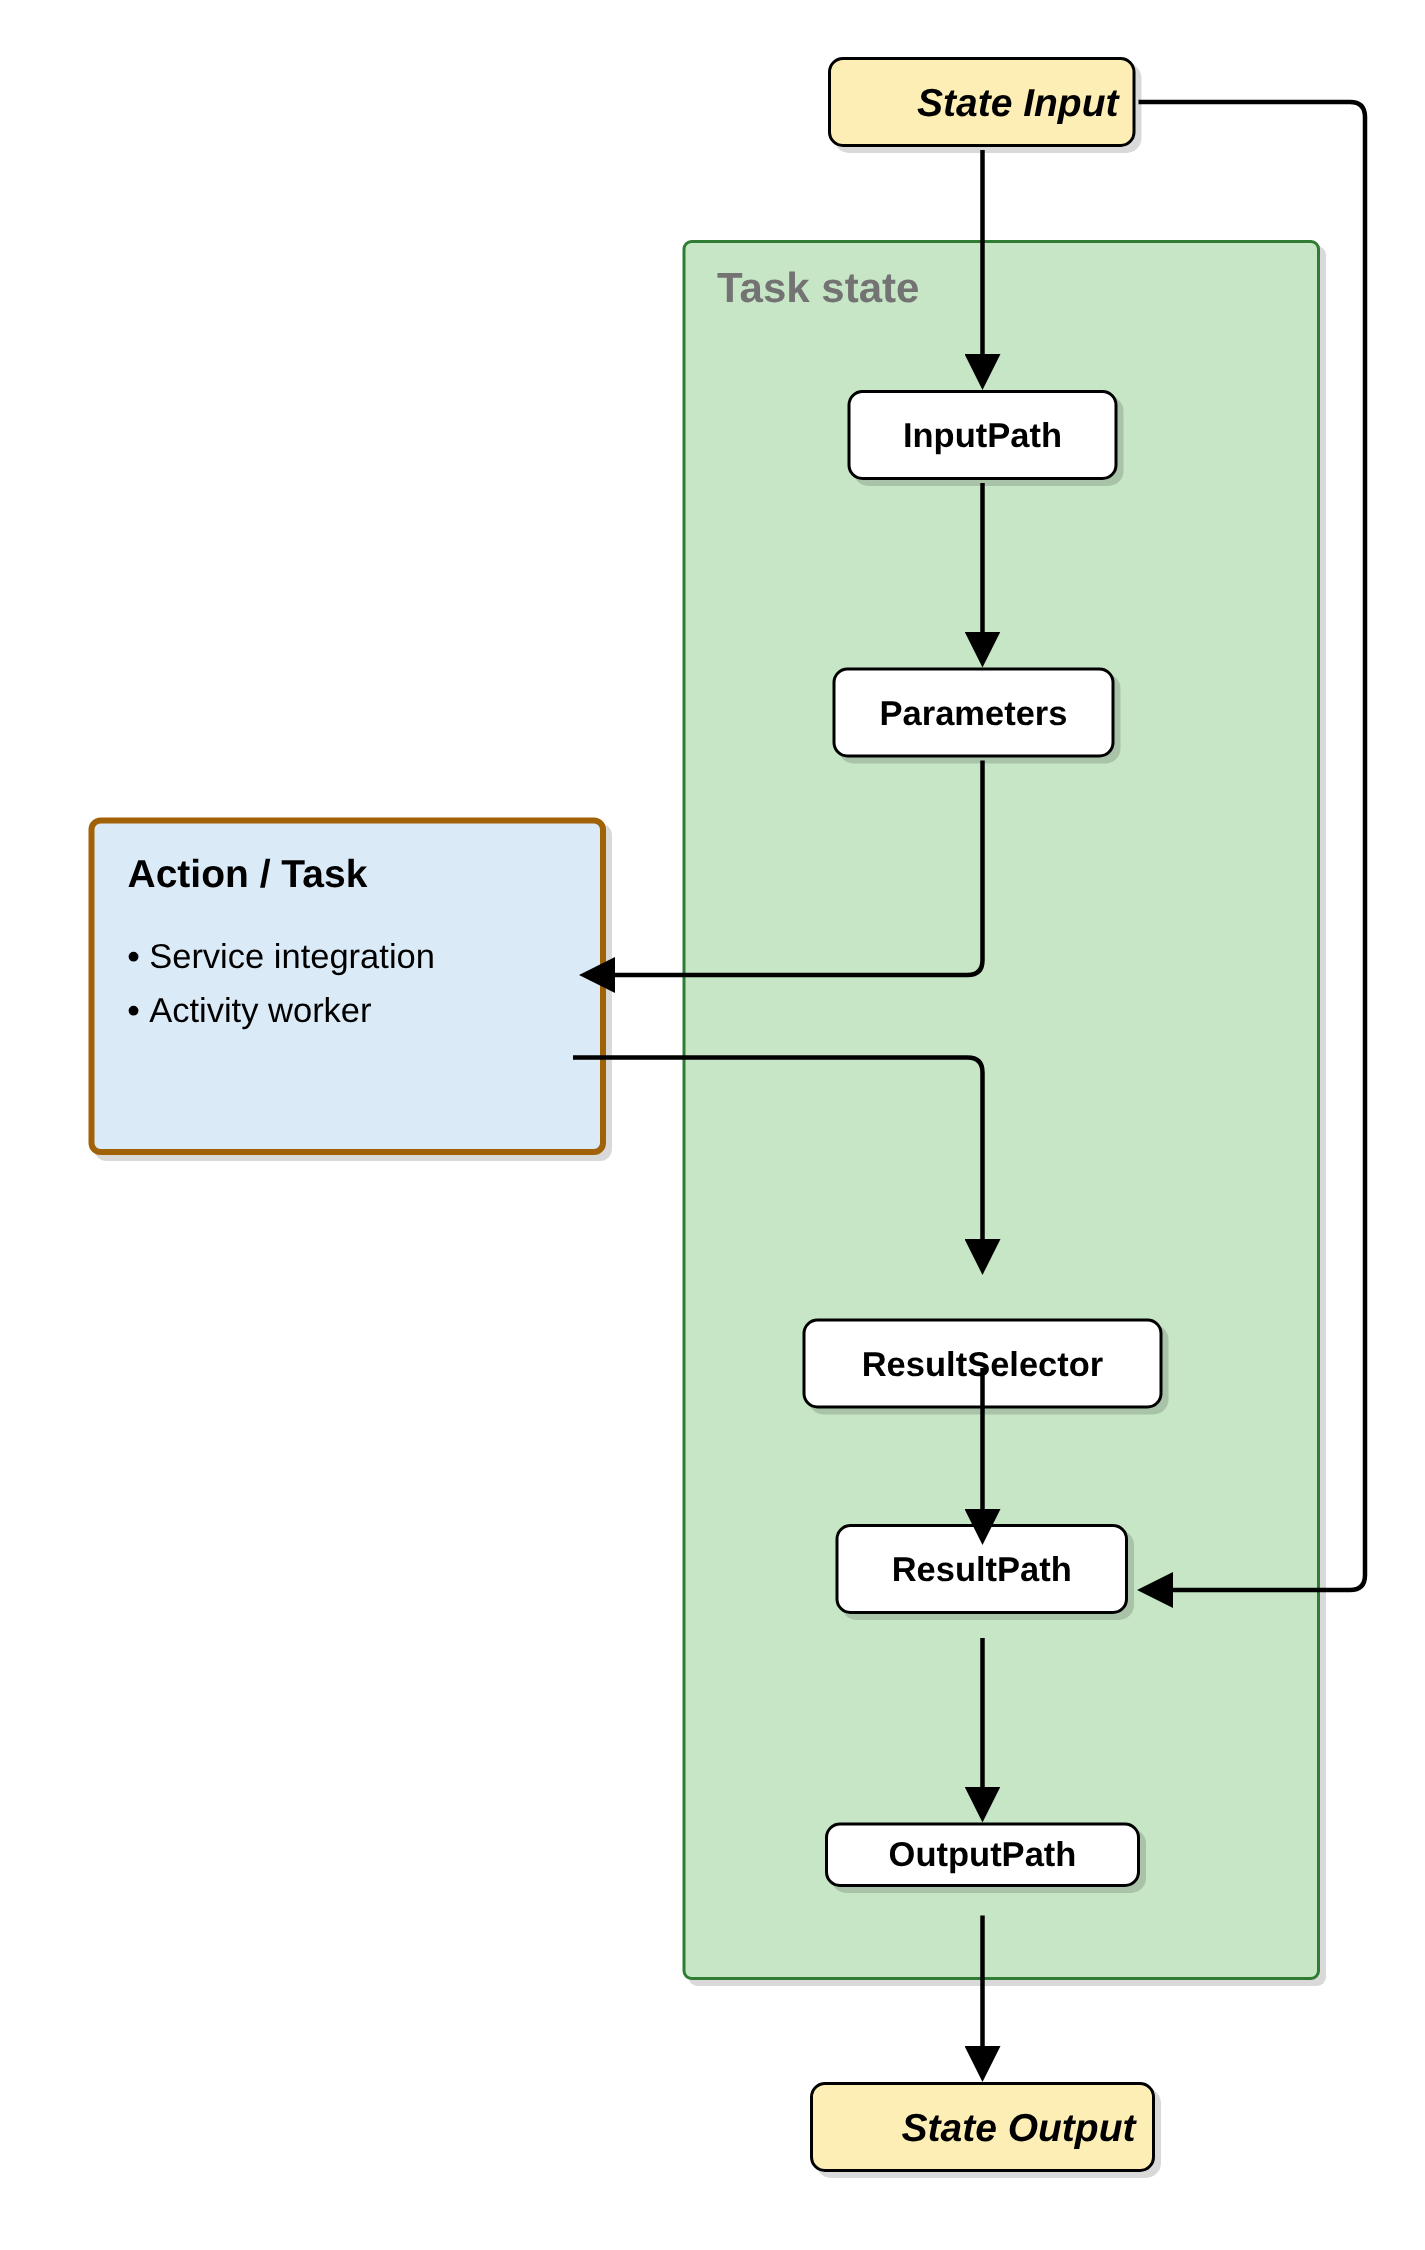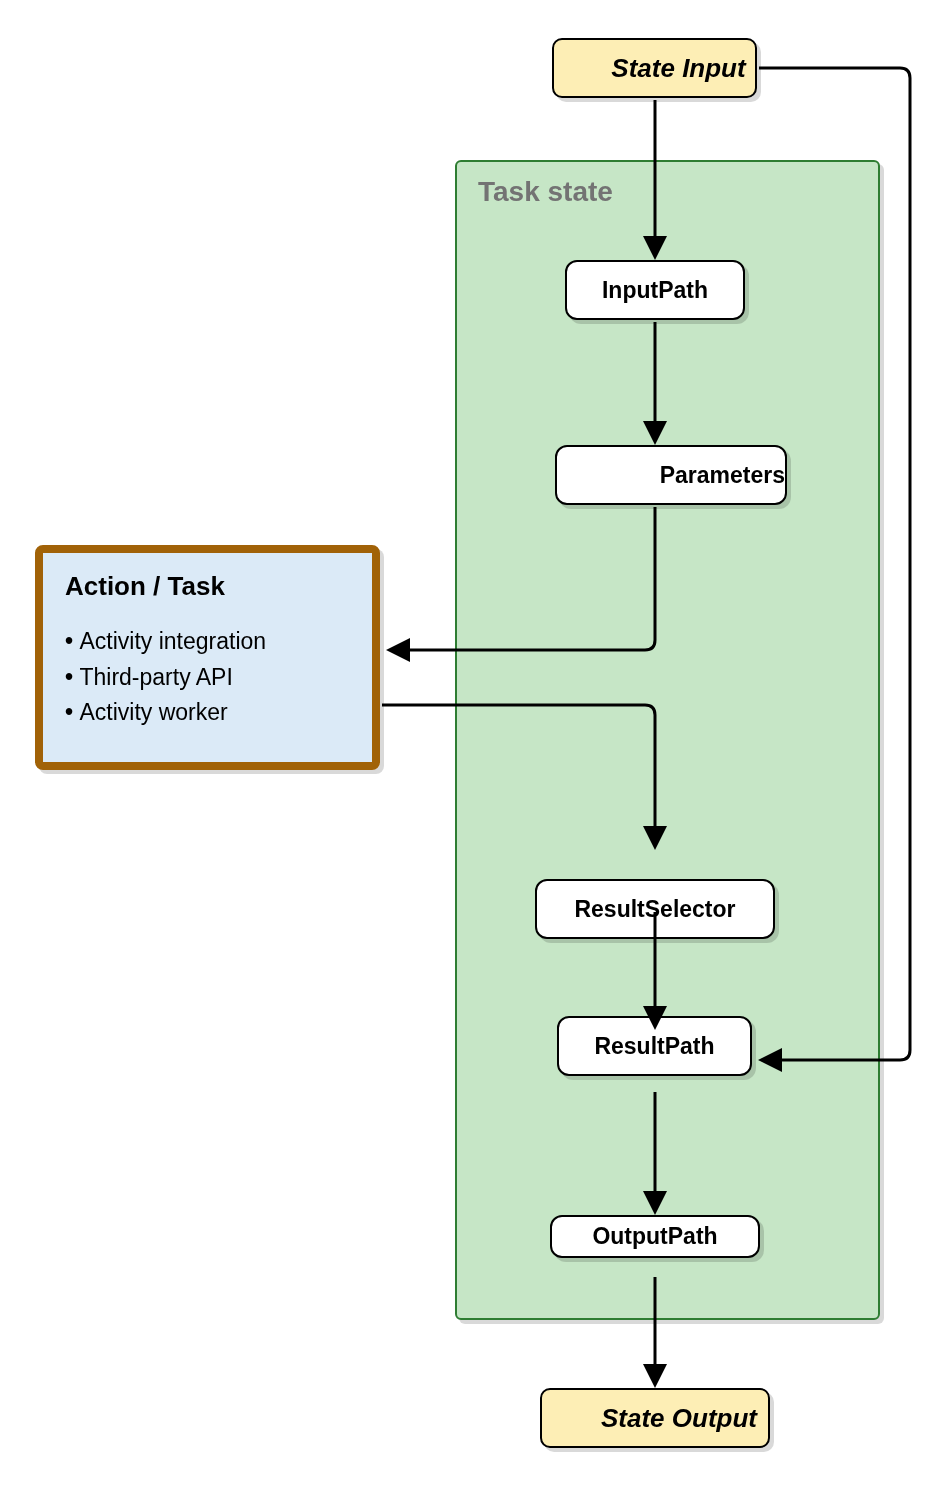--- a/index.html
+++ b/index.html
@@ -16,43 +16,44 @@
     border: 2px solid #000;
     border-radius: 10px;
     box-shadow: 4px 4px 0 rgba(0,0,0,0.15);
     display: flex;
     align-items: center;
     justify-content: center;
     font-weight: 700;
     box-sizing: border-box;
   }
   .yellow { background: #fdeeb5; font-style: italic; font-size: 26px; padding-left: 48px; }
-  .white  { background: #ffffff; font-size: 23px; border-radius: 12px; }
+  .white  { background: #ffffff; font-size: 23px; }
   .green-container {
     position: absolute;
     border: 2px solid #2e7d32;
     background: #c6e6c6;
     border-radius: 6px;
     box-shadow: 4px 4px 0 rgba(0,0,0,0.15);
     box-sizing: border-box;
   }
   .green-title {
     position: absolute;
     font-size: 28px;
     font-weight: 700;
     color: #737373;
   }
   .blue-box {
     position: absolute;
-    border: 8px solid #a16207;
+    border: 4px solid #a16207;
     background: #dbeaf7;
     border-radius: 8px;
     box-shadow: 4px 4px 0 rgba(0,0,0,0.15);
     box-sizing: border-box;
     padding: 18px 22px;
+    margin-left: 24px;
   }
   .blue-title { font-size: 26px; font-weight: 700; margin-bottom: 22px; }
   .blue-list { font-size: 23px; line-height: 1.55; }
   .blue-list .row::before { content: "• "; font-weight: 700; }
   svg.arrows {
     position: absolute;
     left: 0; top: 0;
     width: 950px; height: 1500px;
     pointer-events: none;
   }
@@ -64,29 +65,28 @@
 <div class="green-title" style="left:478px; top:176px;">Task state</div>
 
 <div class="box yellow" style="left:552px; top:38px; width:205px; height:60px;">
   <span>State Input</span>
 </div>
 
 <div class="box white" style="left:565px; top:260px; width:180px; height:60px;">
   <span>InputPath</span>
 </div>
 
-<div class="box white" style="left:555px; top:445px; width:232px; height:60px;justify-content:flex-end;">
+<div class="box white" style="left:555px; top:445px; width:188px; height:60px;">
   <span>Parameters</span>
 </div>
 
 <div class="blue-box" style="left:35px; top:545px; width:345px; height:225px;">
   <div class="blue-title">Action / Task</div>
   <div class="blue-list">
-    <div class="row">Activity integration</div>
-    <div class="row">Third-party API</div>
+    <div class="row">Service integration</div>
     <div class="row">Activity worker</div>
   </div>
 </div>
 
 <div class="box white" style="left:535px; top:879px; width:240px; height:60px;">
   <span>ResultSelector</span>
 </div>
 
 <div class="box white" style="left:557px; top:1016px; width:195px; height:60px;">
   <span>ResultPath</span>

